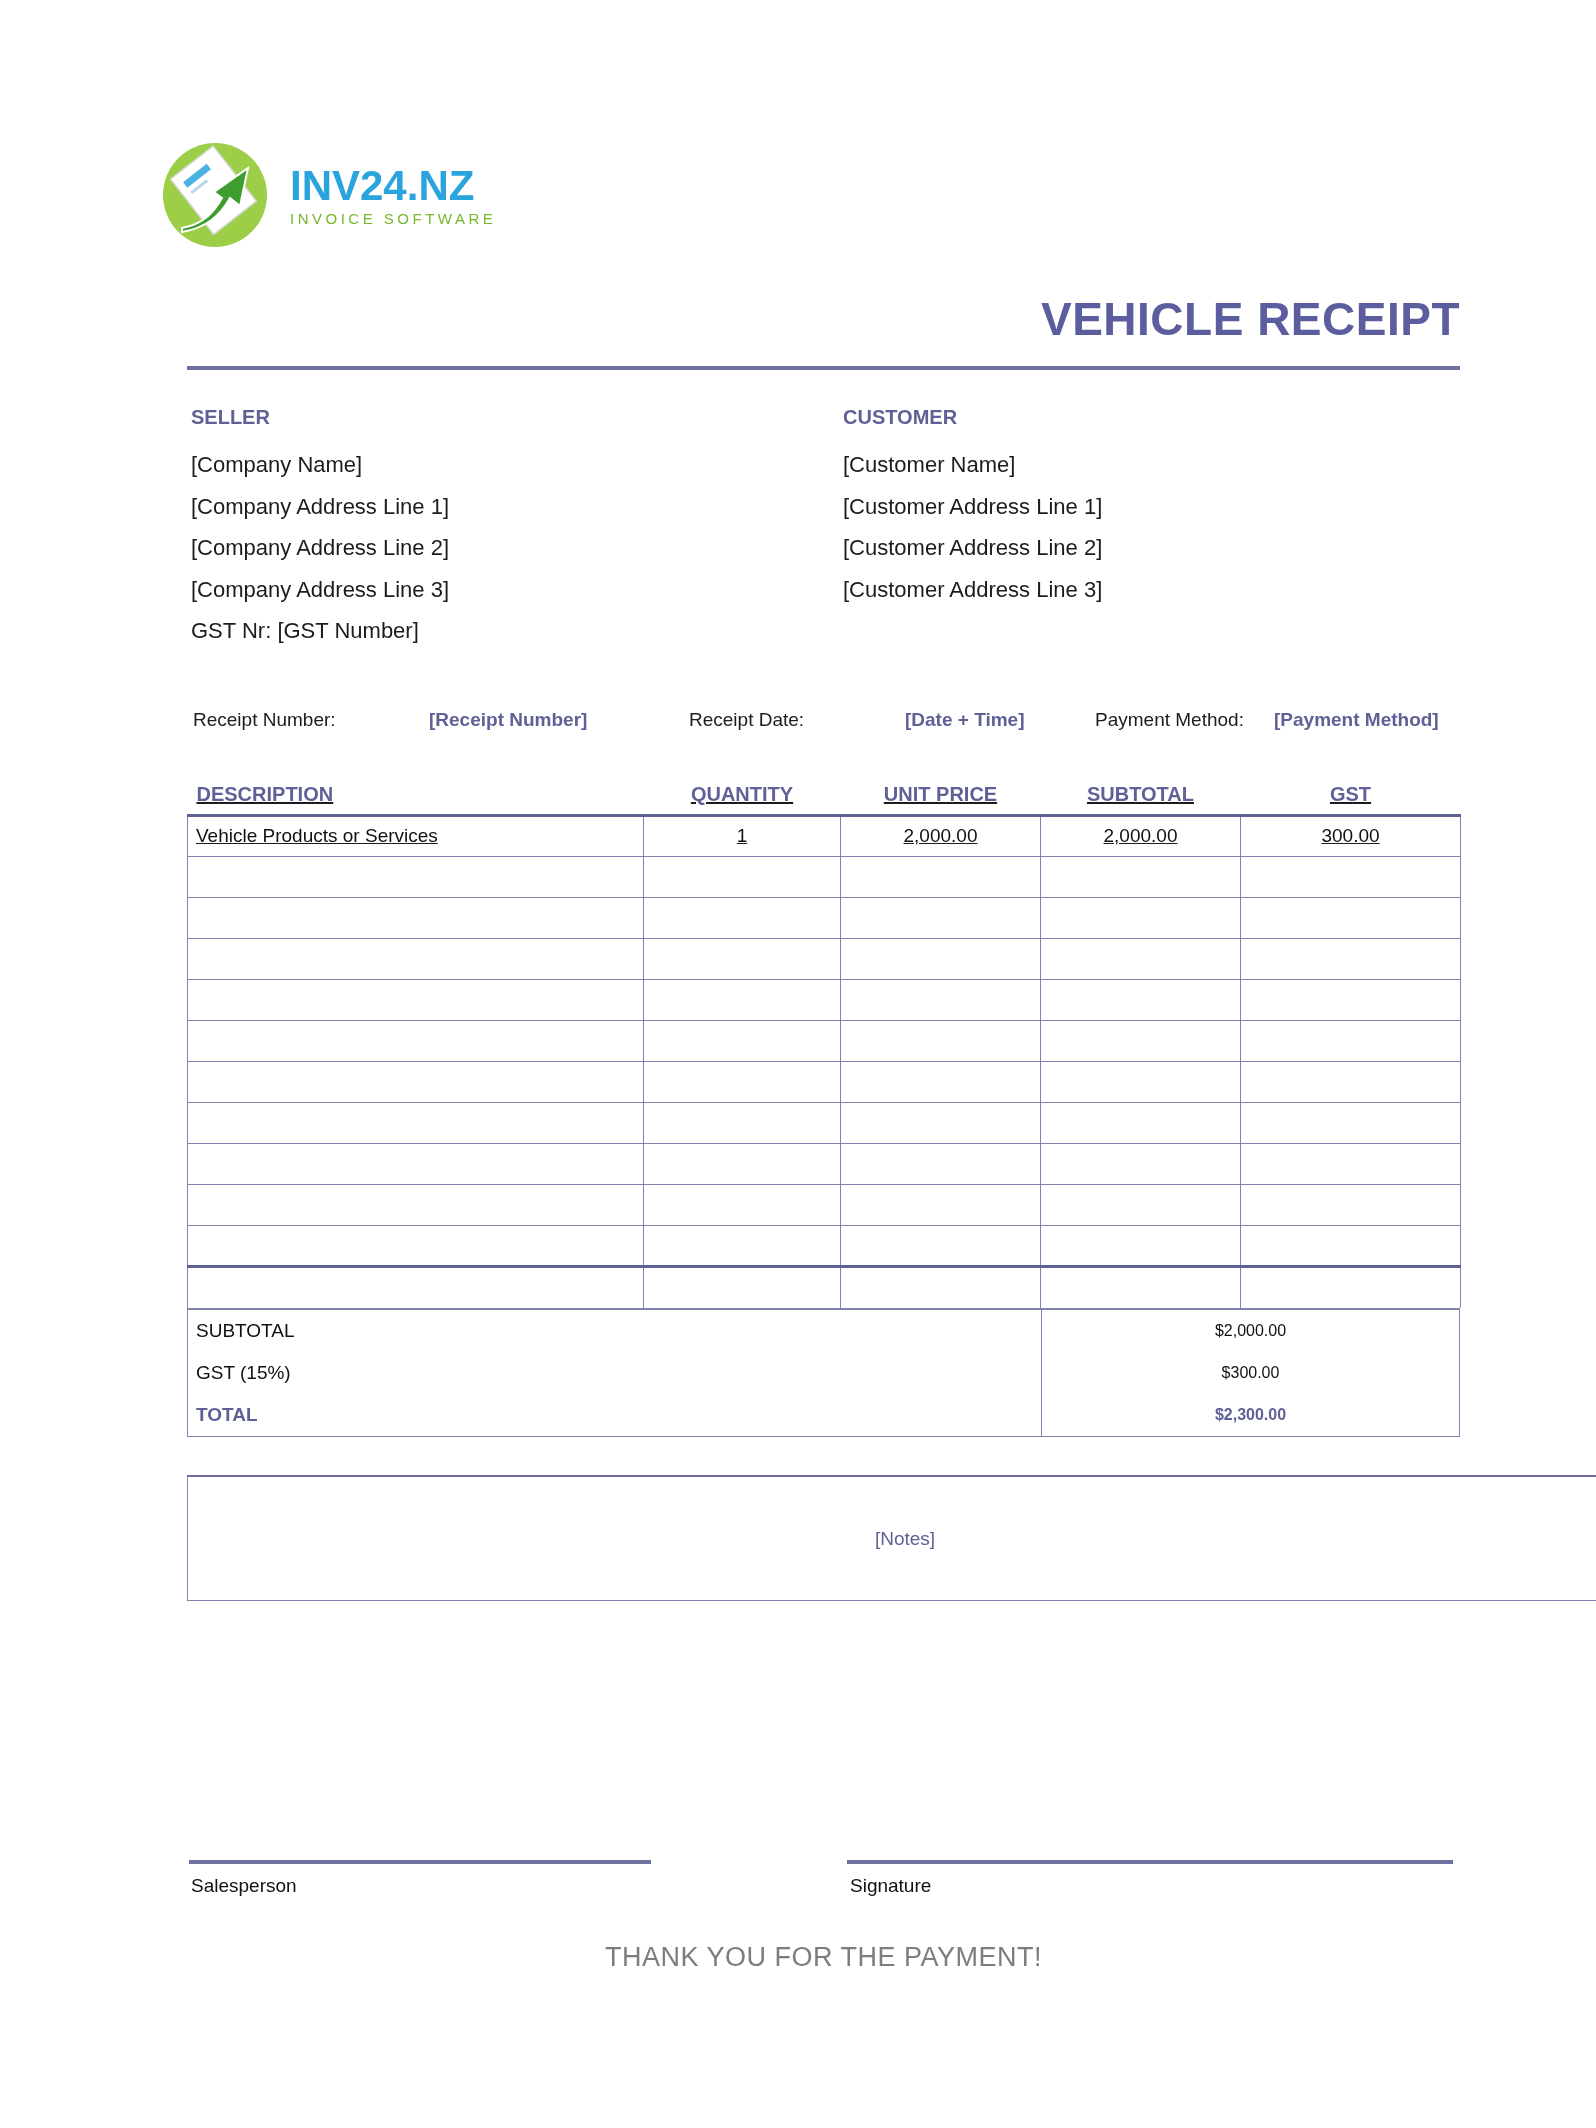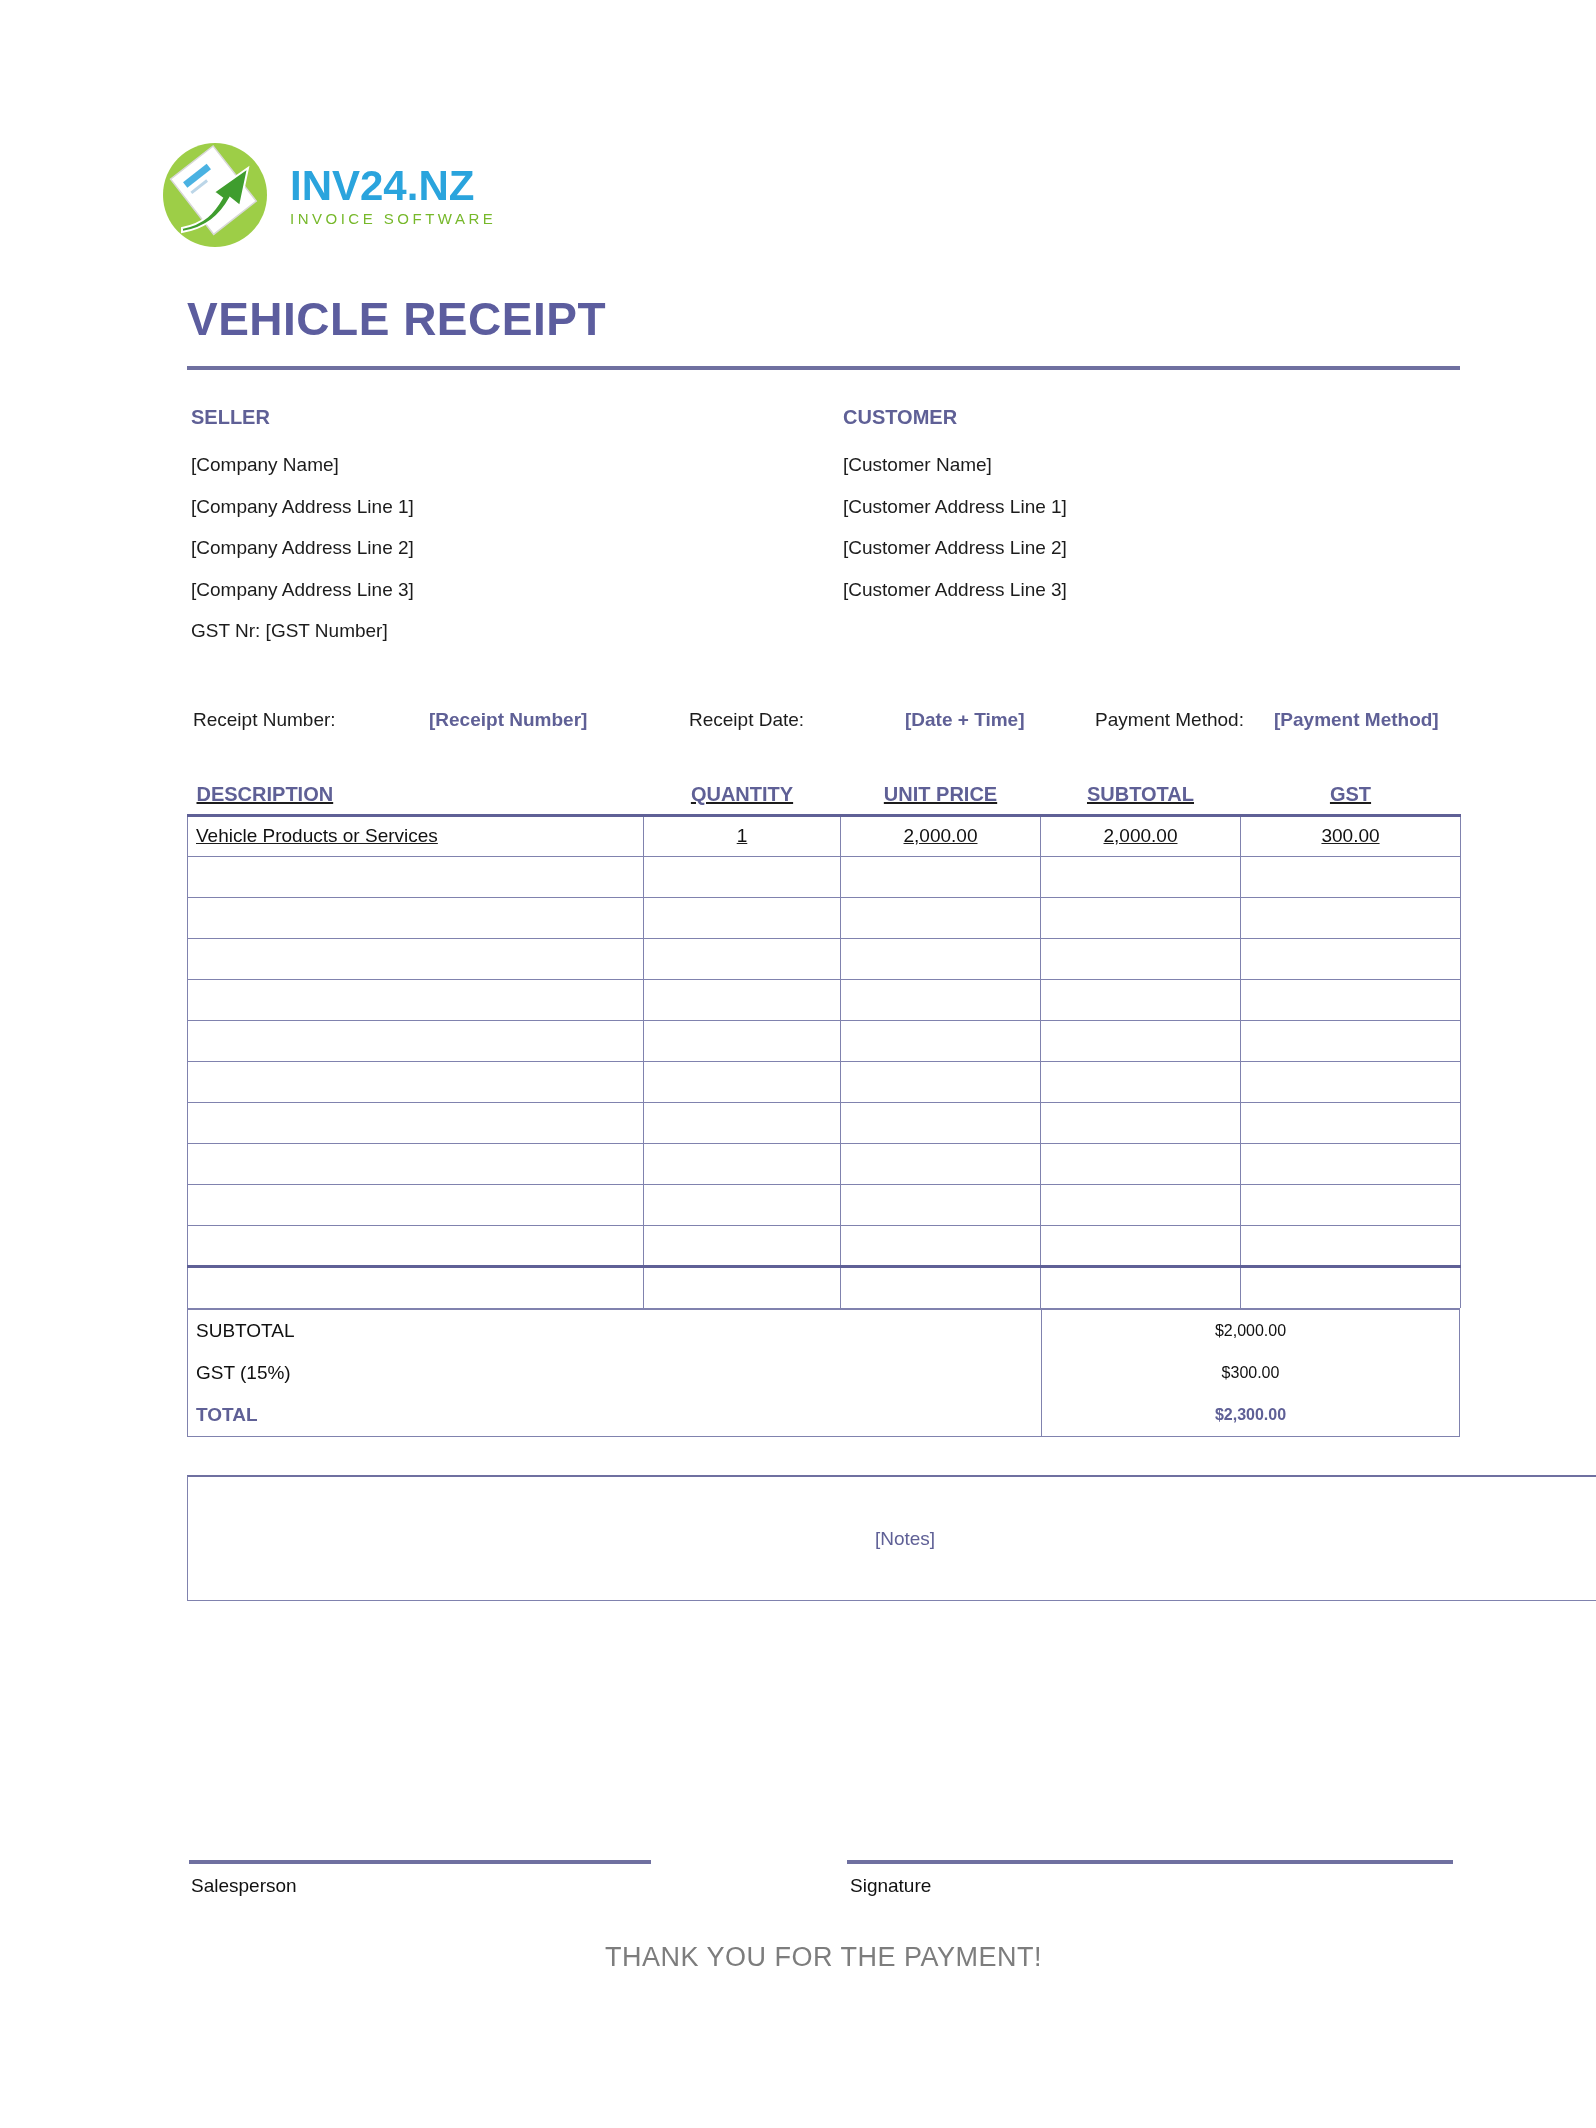--- a/index.html
+++ b/index.html
@@ -17,32 +17,32 @@
   
   .logo { position: absolute; left: -27px; top: 140px; display: flex; align-items: flex-start; }
   .logo-mark { width: 110px; height: 110px; }
   .logo-text { margin-left: 20px; margin-top: 26px; }
   .logo-name { font-size: 42px; font-weight: bold; color: #2aa4dd; letter-spacing: 0px; line-height: 40px; }
   .logo-tagline { font-size: 15px; color: #76b82a; letter-spacing: 3.5px; margin-top: 4px; }
 
   
   .doc-title {
     position: absolute; top: 292px; left: 0; width: 100%;
-    text-align: left; font-size: 46px; font-weight: bold;
+    text-align: right; font-size: 46px; font-weight: bold;
     color: #5c5d9e; letter-spacing: 0.5px;
   }
   .title-rule { position: absolute; top: 366px; left: 0; width: 100%; height: 4px; background: #6f70a0; }
 
   
   .party { position: absolute; top: 404px; }
   .party.seller { left: 4px; }
   .party.customer { left: 656px; }
   .party-heading { font-size: 20px; font-weight: bold; color: #5f6096; line-height: 26px; }
   .party-lines { margin-top: 14px; }
-  .party-lines p { font-size: 19px; color: #1c1c1c; line-height: 41.5px; white-space: nowrap; }
+  .party-lines p { font-size: 22px; color: #1c1c1c; line-height: 41.5px; white-space: nowrap; }
 
   
   .info-row { position: absolute; top: 705px; left: 0; width: 100%; height: 30px; font-size: 19px; text-align: center; }
   .info-row span { position: absolute; top: 0; line-height: 30px; white-space: nowrap; }
   .info-label { color: #1c1c1c; }
   .info-value { color: #5f6096; font-weight: bold; }
   .i-num-l { left: 6px; }   .i-num-v { left: 242px; }
   .i-date-l { left: 502px; } .i-date-v { left: 718px; }
   .i-pay-l { left: 908px; }  .i-pay-v { left: 1087px; }
 

